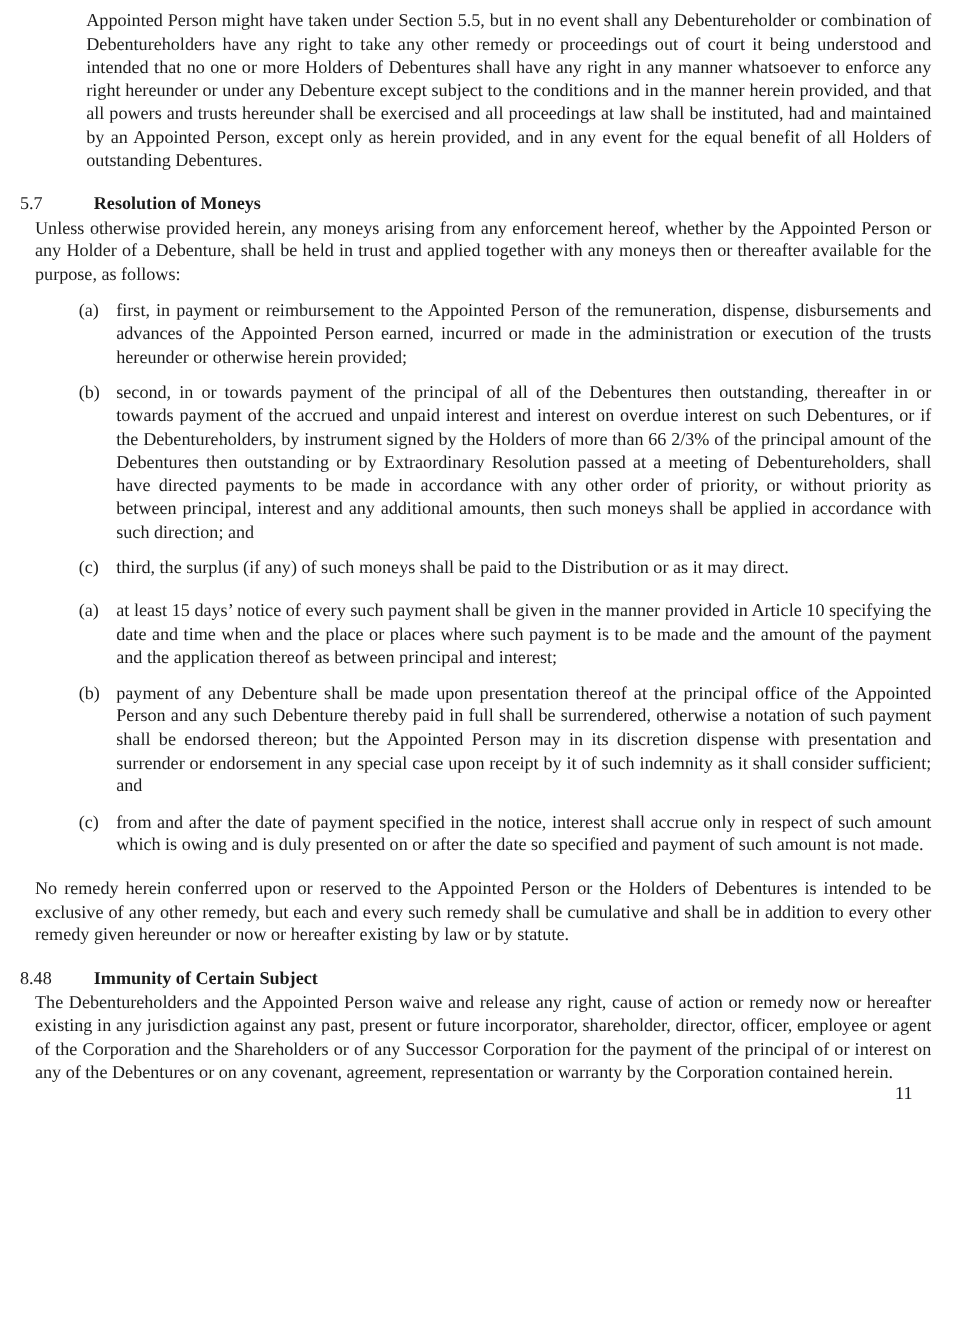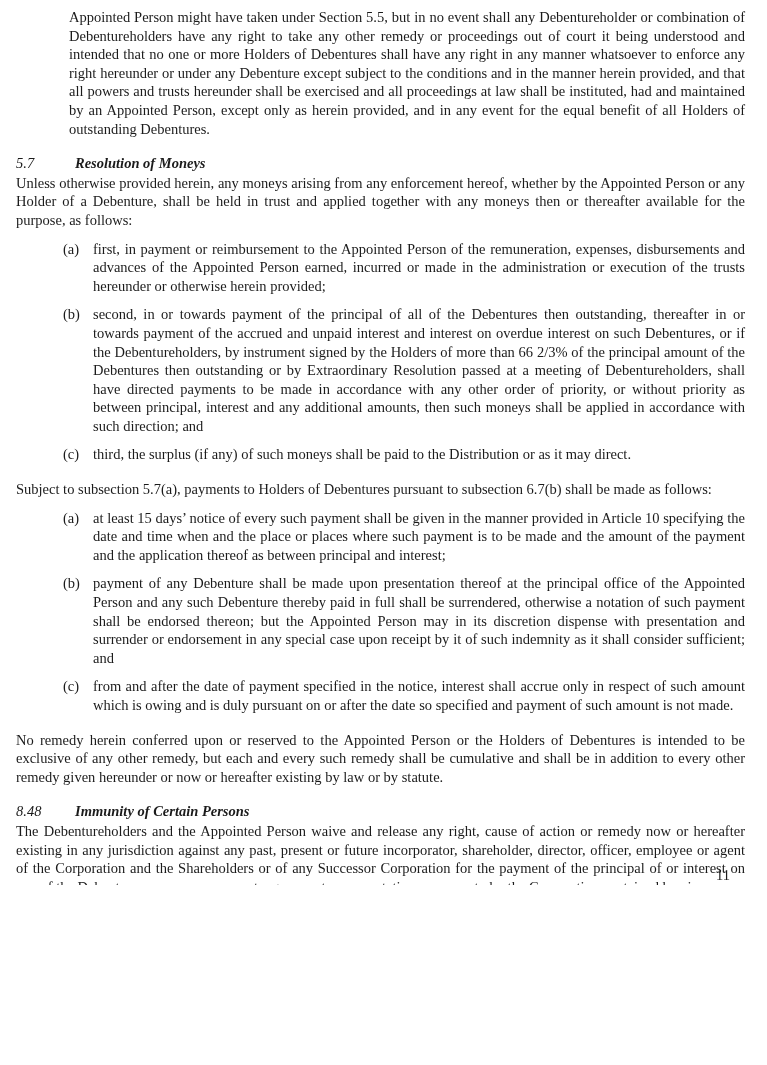--- a/index.html
+++ b/index.html
@@ -22,28 +22,27 @@
   }
   p { margin: 0; text-align: justify; }
   .cont-para {
     margin-left: 53px;
     margin-bottom: 13px;
   }
   .section { margin-top: 16px; }
   .sec-head {
     display: flex;
     align-items: center;
-    font-style: italic;
   }
   .sec-num {
     flex: none;
     width: 59px;
   }
   .sec-title { font-weight: bold; }
-  .sec-body { margin-top: 1px; }
+  .sec-body { margin-top: 1px; margin-left: 12px; }
   .list-item {
     display: flex;
     margin-left: 47px;
     margin-top: 10px;
   }
   .item-label {
     flex: none;
     width: 30px;
   }
   .item-text { flex: 1; }
@@ -61,55 +60,54 @@
   <p class="cont-para">Appointed Person might have taken under Section 5.5, but in no event shall any Debentureholder or combination of Debentureholders have any right to take any other remedy or proceedings out of court it being understood and intended that no one or more Holders of Debentures shall have any right in any manner whatsoever to enforce any right hereunder or under any Debenture except subject to the conditions and in the manner herein provided, and that all powers and trusts hereunder shall be exercised and all proceedings at law shall be instituted, had and maintained by an Appointed Person, except only as herein provided, and in any event for the equal benefit of all Holders of outstanding Debentures.</p>
 
   <div class="section">
     <div class="sec-head">
       <span class="sec-num">5.7</span>
       <span class="sec-title">Resolution of Moneys</span>
     </div>
     <p class="sec-body">Unless otherwise provided herein, any moneys arising from any enforcement hereof, whether by the Appointed Person or any Holder of a Debenture, shall be held in trust and applied together with any moneys then or thereafter available for the purpose, as follows:</p>
     <div class="list-item">
       <span class="item-label">(a)</span>
-      <p class="item-text">first, in payment or reimbursement to the Appointed Person of the remuneration, expenses, disbursements and advances of the Appointed Person earned, incurred or made in the administration or execution of the trusts hereunder or otherwise herein provided;</p>
+      <p class="item-text">first, in payment or reimbursement to the Appointed Person of the remuneration, dispense, disbursements and advances of the Appointed Person earned, incurred or made in the administration or execution of the trusts hereunder or otherwise herein provided;</p>
     </div>
     <div class="list-item">
       <span class="item-label">(b)</span>
       <p class="item-text">second, in or towards payment of the principal of all of the Debentures then outstanding, thereafter in or towards payment of the accrued and unpaid interest and interest on overdue interest on such Debentures, or if the Debentureholders, by instrument signed by the Holders of more than 66 2/3% of the principal amount of the Debentures then outstanding or by Extraordinary Resolution passed at a meeting of Debentureholders, shall have directed payments to be made in accordance with any other order of priority, or without priority as between principal, interest and any additional amounts, then such moneys shall be applied in accordance with such direction; and</p>
     </div>
     <div class="list-item">
       <span class="item-label">(c)</span>
       <p class="item-text">third, the surplus (if any) of such moneys shall be paid to the Distribution or as it may direct.</p>
     </div>
   </div>
 
   <div class="section">
-    <p class="sec-body">Subject to subsection 5.7(a), payments to Holders of Debentures pursuant to subsection 6.7(b) shall be made as follows:</p>
     <div class="list-item">
       <span class="item-label">(a)</span>
       <p class="item-text">at least 15 days’ notice of every such payment shall be given in the manner provided in Article 10 specifying the date and time when and the place or places where such payment is to be made and the amount of the payment and the application thereof as between principal and interest;</p>
     </div>
     <div class="list-item">
       <span class="item-label">(b)</span>
       <p class="item-text">payment of any Debenture shall be made upon presentation thereof at the principal office of the Appointed Person and any such Debenture thereby paid in full shall be surrendered, otherwise a notation of such payment shall be endorsed thereon; but the Appointed Person may in its discretion dispense with presentation and surrender or endorsement in any special case upon receipt by it of such indemnity as it shall consider sufficient; and</p>
     </div>
     <div class="list-item">
       <span class="item-label">(c)</span>
-      <p class="item-text">from and after the date of payment specified in the notice, interest shall accrue only in respect of such amount which is owing and is duly pursuant on or after the date so specified and payment of such amount is not made.</p>
+      <p class="item-text">from and after the date of payment specified in the notice, interest shall accrue only in respect of such amount which is owing and is duly presented on or after the date so specified and payment of such amount is not made.</p>
     </div>
   </div>
 
   <div class="section">
     <p class="sec-body">No remedy herein conferred upon or reserved to the Appointed Person or the Holders of Debentures is intended to be exclusive of any other remedy, but each and every such remedy shall be cumulative and shall be in addition to every other remedy given hereunder or now or hereafter existing by law or by statute.</p>
   </div>
 
   <div class="section">
     <div class="sec-head">
       <span class="sec-num">8.48</span>
-      <span class="sec-title">Immunity of Certain Persons</span>
+      <span class="sec-title">Immunity of Certain Subject</span>
     </div>
     <p class="sec-body">The Debentureholders and the Appointed Person waive and release any right, cause of action or remedy now or hereafter existing in any jurisdiction against any past, present or future incorporator, shareholder, director, officer, employee or agent of the Corporation and the Shareholders or of any Successor Corporation for the payment of the principal of or interest on any of the Debentures or on any covenant, agreement, representation or warranty by the Corporation contained herein.</p>
   </div>
 
   <div class="page-number">11</div>
 
 </div>
 
 </body></html>

